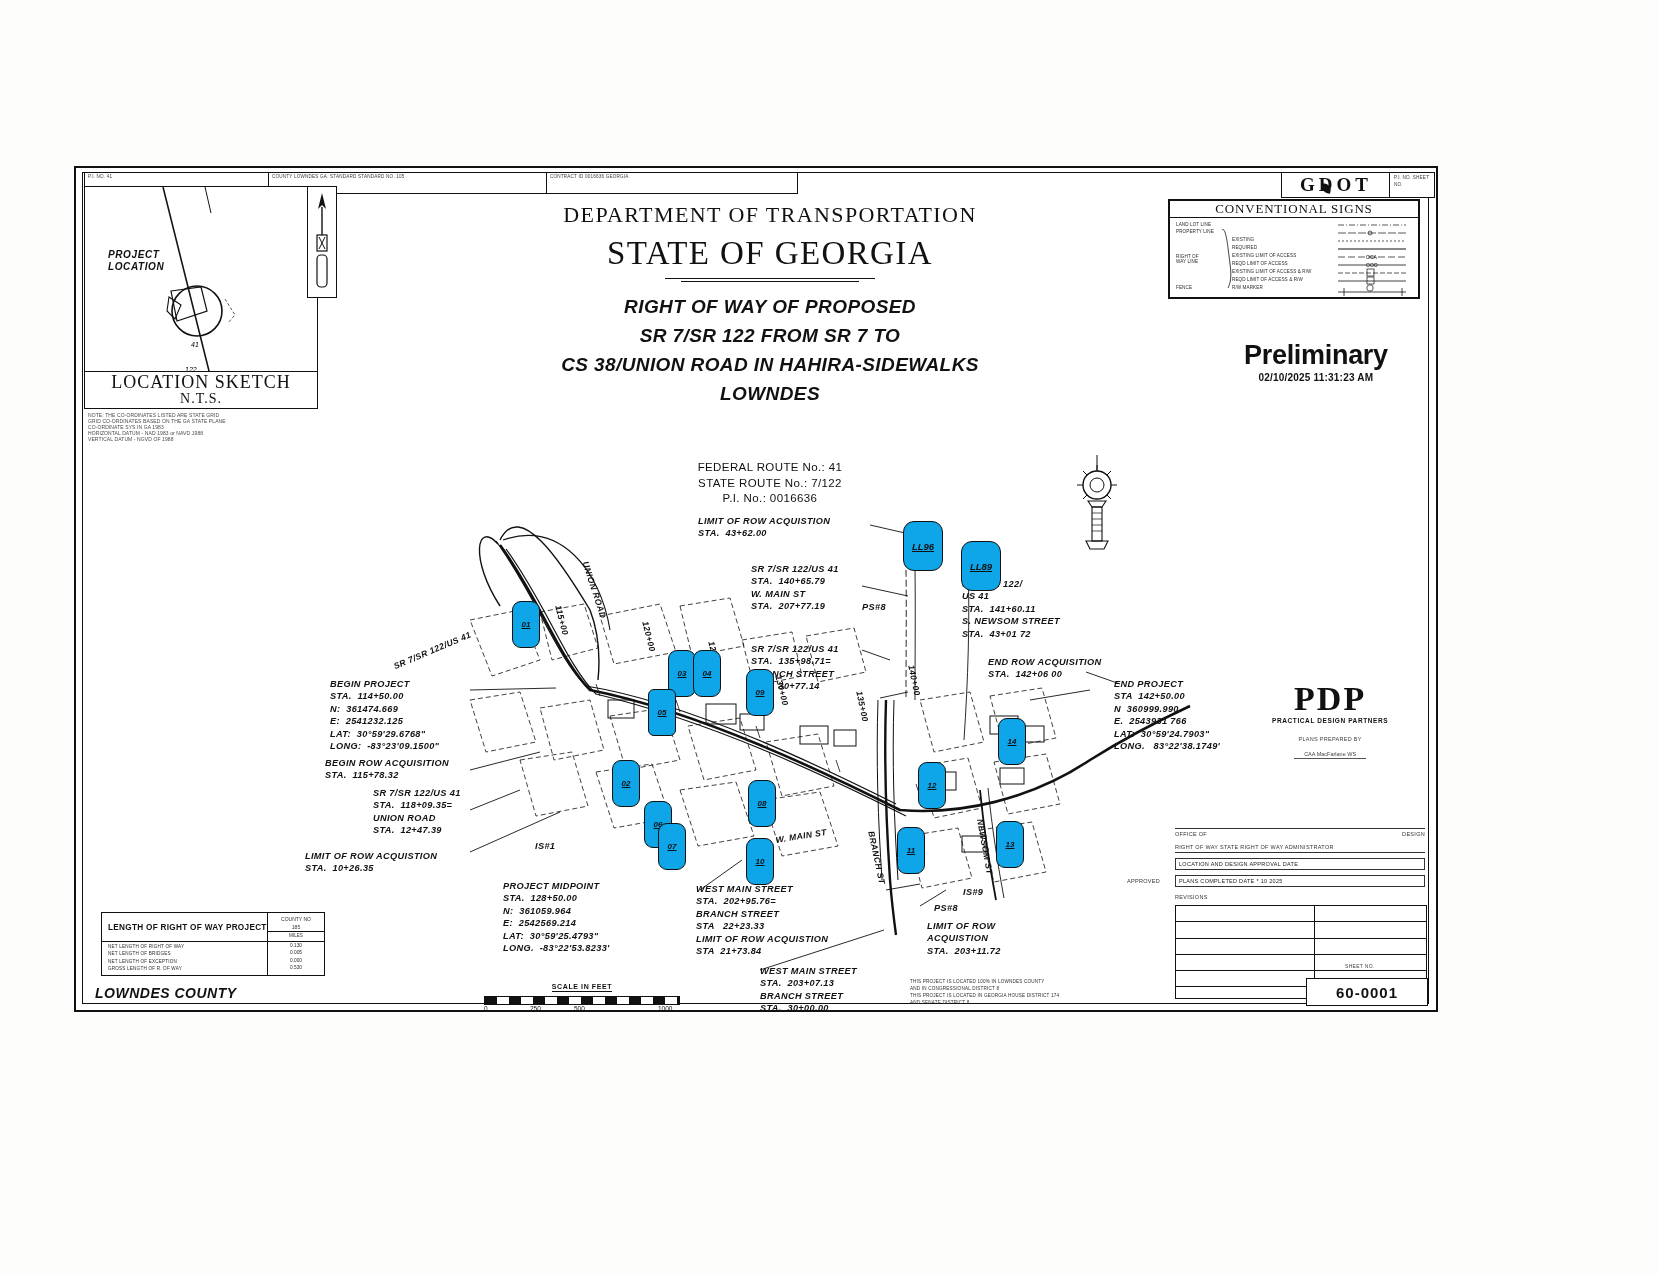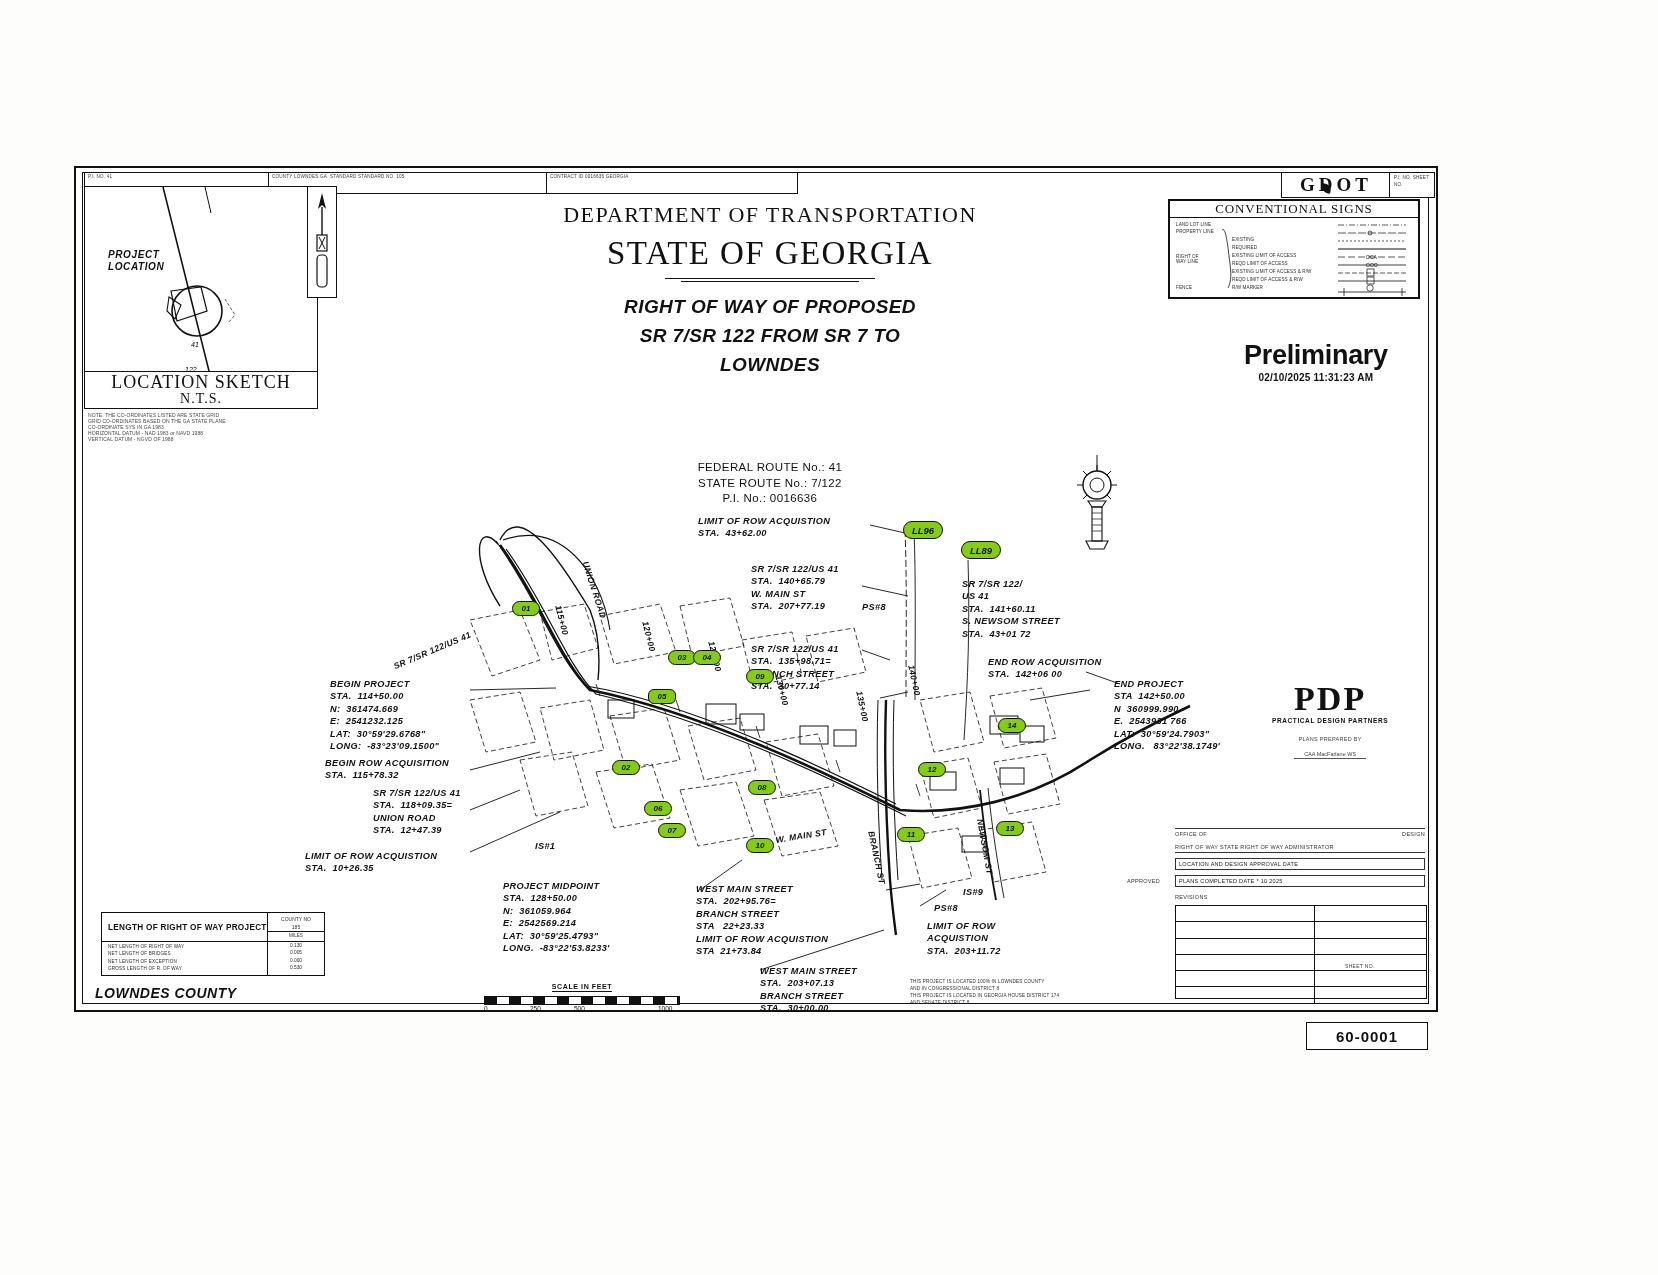--- a/index.html
+++ b/index.html
@@ -61,21 +61,21 @@
   
   .tb{position:absolute;left:1175px;top:818px;width:250px;}
   .tb-line{border-top:1px solid #333;margin-top:10px;}
   .tb-row{display:flex;justify-content:space-between;font-size:5.5px;color:#333;margin-top:2px;letter-spacing:.3px;}
   .tb-box{border:1px solid #333;font-size:5.5px;padding:2px 3px;margin-top:5px;color:#222;letter-spacing:.3px;}
   .tb-h{font-size:5.5px;color:#333;margin-top:7px;letter-spacing:.3px;}
   .revtable{position:absolute;left:1175px;top:905px;width:250px;height:92px;border:1px solid #111;}
   .revtable .r{height:15.3px;border-bottom:1px solid #111;position:relative;}
   .revtable .r:last-child{border-bottom:none;}
   .revtable .vline{position:absolute;left:138px;top:0;bottom:0;width:0;border-left:1px solid #111;}
-  .sheetno{position:absolute;left:1306px;top:978px;width:120px;height:26px;border:1.5px solid #111;display:flex;align-items:center;justify-content:center;font-family:"Liberation Sans",sans-serif;font-size:15px;font-weight:700;letter-spacing:1px;background:#fff;margin-top:44px;}
+  .sheetno{position:absolute;left:1306px;top:978px;width:120px;height:26px;border:1.5px solid #111;display:flex;align-items:center;justify-content:center;font-family:"Liberation Sans",sans-serif;font-size:15px;font-weight:700;letter-spacing:1px;background:#fff;}
   .sheetlab{position:absolute;left:1345px;top:963px;font-size:5px;color:#444;letter-spacing:.3px;}
   .approved{position:absolute;left:1127px;top:878px;font-size:5.5px;color:#333;letter-spacing:.3px;}
 
   
   .lentab{position:absolute;left:101px;top:912px;width:222px;height:62px;border:1.5px solid #111;background:#fff;}
   .lentab .hdr{display:flex;height:28px;border-bottom:1px solid #111;}
   .lentab .hdr .a{flex:1;display:flex;align-items:center;padding-left:6px;font-size:8.2px;font-weight:700;letter-spacing:.3px;}
   .lentab .hdr .b{width:56px;border-left:1px solid #111;text-align:center;font-size:5px;line-height:8px;padding-top:2px;color:#333;}
   .lentab .body{height:33px;display:flex;}
   .lentab .body .a{flex:1;padding:1px 0 0 6px;}
@@ -90,21 +90,21 @@
   .scale{position:absolute;left:484px;top:975px;width:196px;text-align:center;}
   .scale .cap{font-size:7px;font-weight:700;letter-spacing:.6px;border-bottom:1px solid #111;padding-bottom:1px;display:inline-block;}
   .scale .bar{margin-top:3px;height:7px;border:1px solid #111;background:repeating-linear-gradient(90deg,#111 0 12px,#fff 12px 24px);}
   .scale .ticks{position:relative;height:10px;}
   .scale .ticks span{position:absolute;font-size:6.5px;top:0;}
 
   
   .lab{position:absolute;font-family:"Liberation Sans",sans-serif;font-style:italic;font-weight:600;font-size:9.2px;line-height:12.4px;letter-spacing:.35px;white-space:pre;color:#111;}
 
   
-  .bub{position:absolute;border:1.2px solid #111;border-radius:9px;background:#84cc16;font-size:8px;font-weight:600;font-style:italic;display:flex;align-items:center;justify-content:center;padding:0 2px;height:13px;min-width:22px;}
+  .bub{position:absolute;border:1.2px solid #111;border-radius:9px;background:#0ea5e9;font-size:8px;font-weight:600;font-style:italic;display:flex;align-items:center;justify-content:center;padding:16px 2px;height:13px;min-width:22px;text-decoration:underline;}
   .bub.ll{border-radius:11px;height:16px;min-width:34px;font-size:9.5px;}
 
   
   .rot{position:absolute;font-family:"Liberation Sans",sans-serif;font-style:italic;font-weight:600;font-size:8.6px;letter-spacing:.4px;white-space:nowrap;color:#111;}
 
   svg.plan{position:absolute;left:0;top:0;width:1658px;height:1275px;pointer-events:none;}
   .notesblk{position:absolute;left:910px;top:978px;width:190px;}
   .notesblk div{font-size:4.6px;color:#2f2f2f;letter-spacing:.2px;line-height:7px;}
   .hdrstrip{position:absolute;font-size:4.6px;color:#3a3a3a;letter-spacing:.2px;line-height:6.5px;}
   .monument{position:absolute;left:1060px;top:455px;width:74px;height:100px;}
@@ -172,20 +172,21 @@
     </svg>
   </div>
 
   <div class="title-main">
     <div class="t1">DEPARTMENT OF TRANSPORTATION</div>
     <div class="t2">STATE OF GEORGIA</div>
     <div class="rule"></div>
     <div class="rule2"></div>
     <div class="subtitle">RIGHT OF WAY OF PROPOSED</div>
     <div class="subtitle">SR 7/SR 122 FROM SR 7 TO</div>
+    <div class="subtitle">CS 38/UNION ROAD IN HAHIRA-SIDEWALKS</div>
     <div class="subtitle">LOWNDES</div>
   </div>
 
   <div class="routes">
     <div>FEDERAL ROUTE No.: 41</div>
     <div>STATE ROUTE No.: 7/122</div>
     <div>P.I. No.: 0016636</div>
   </div>
 
   <div class="cs">

